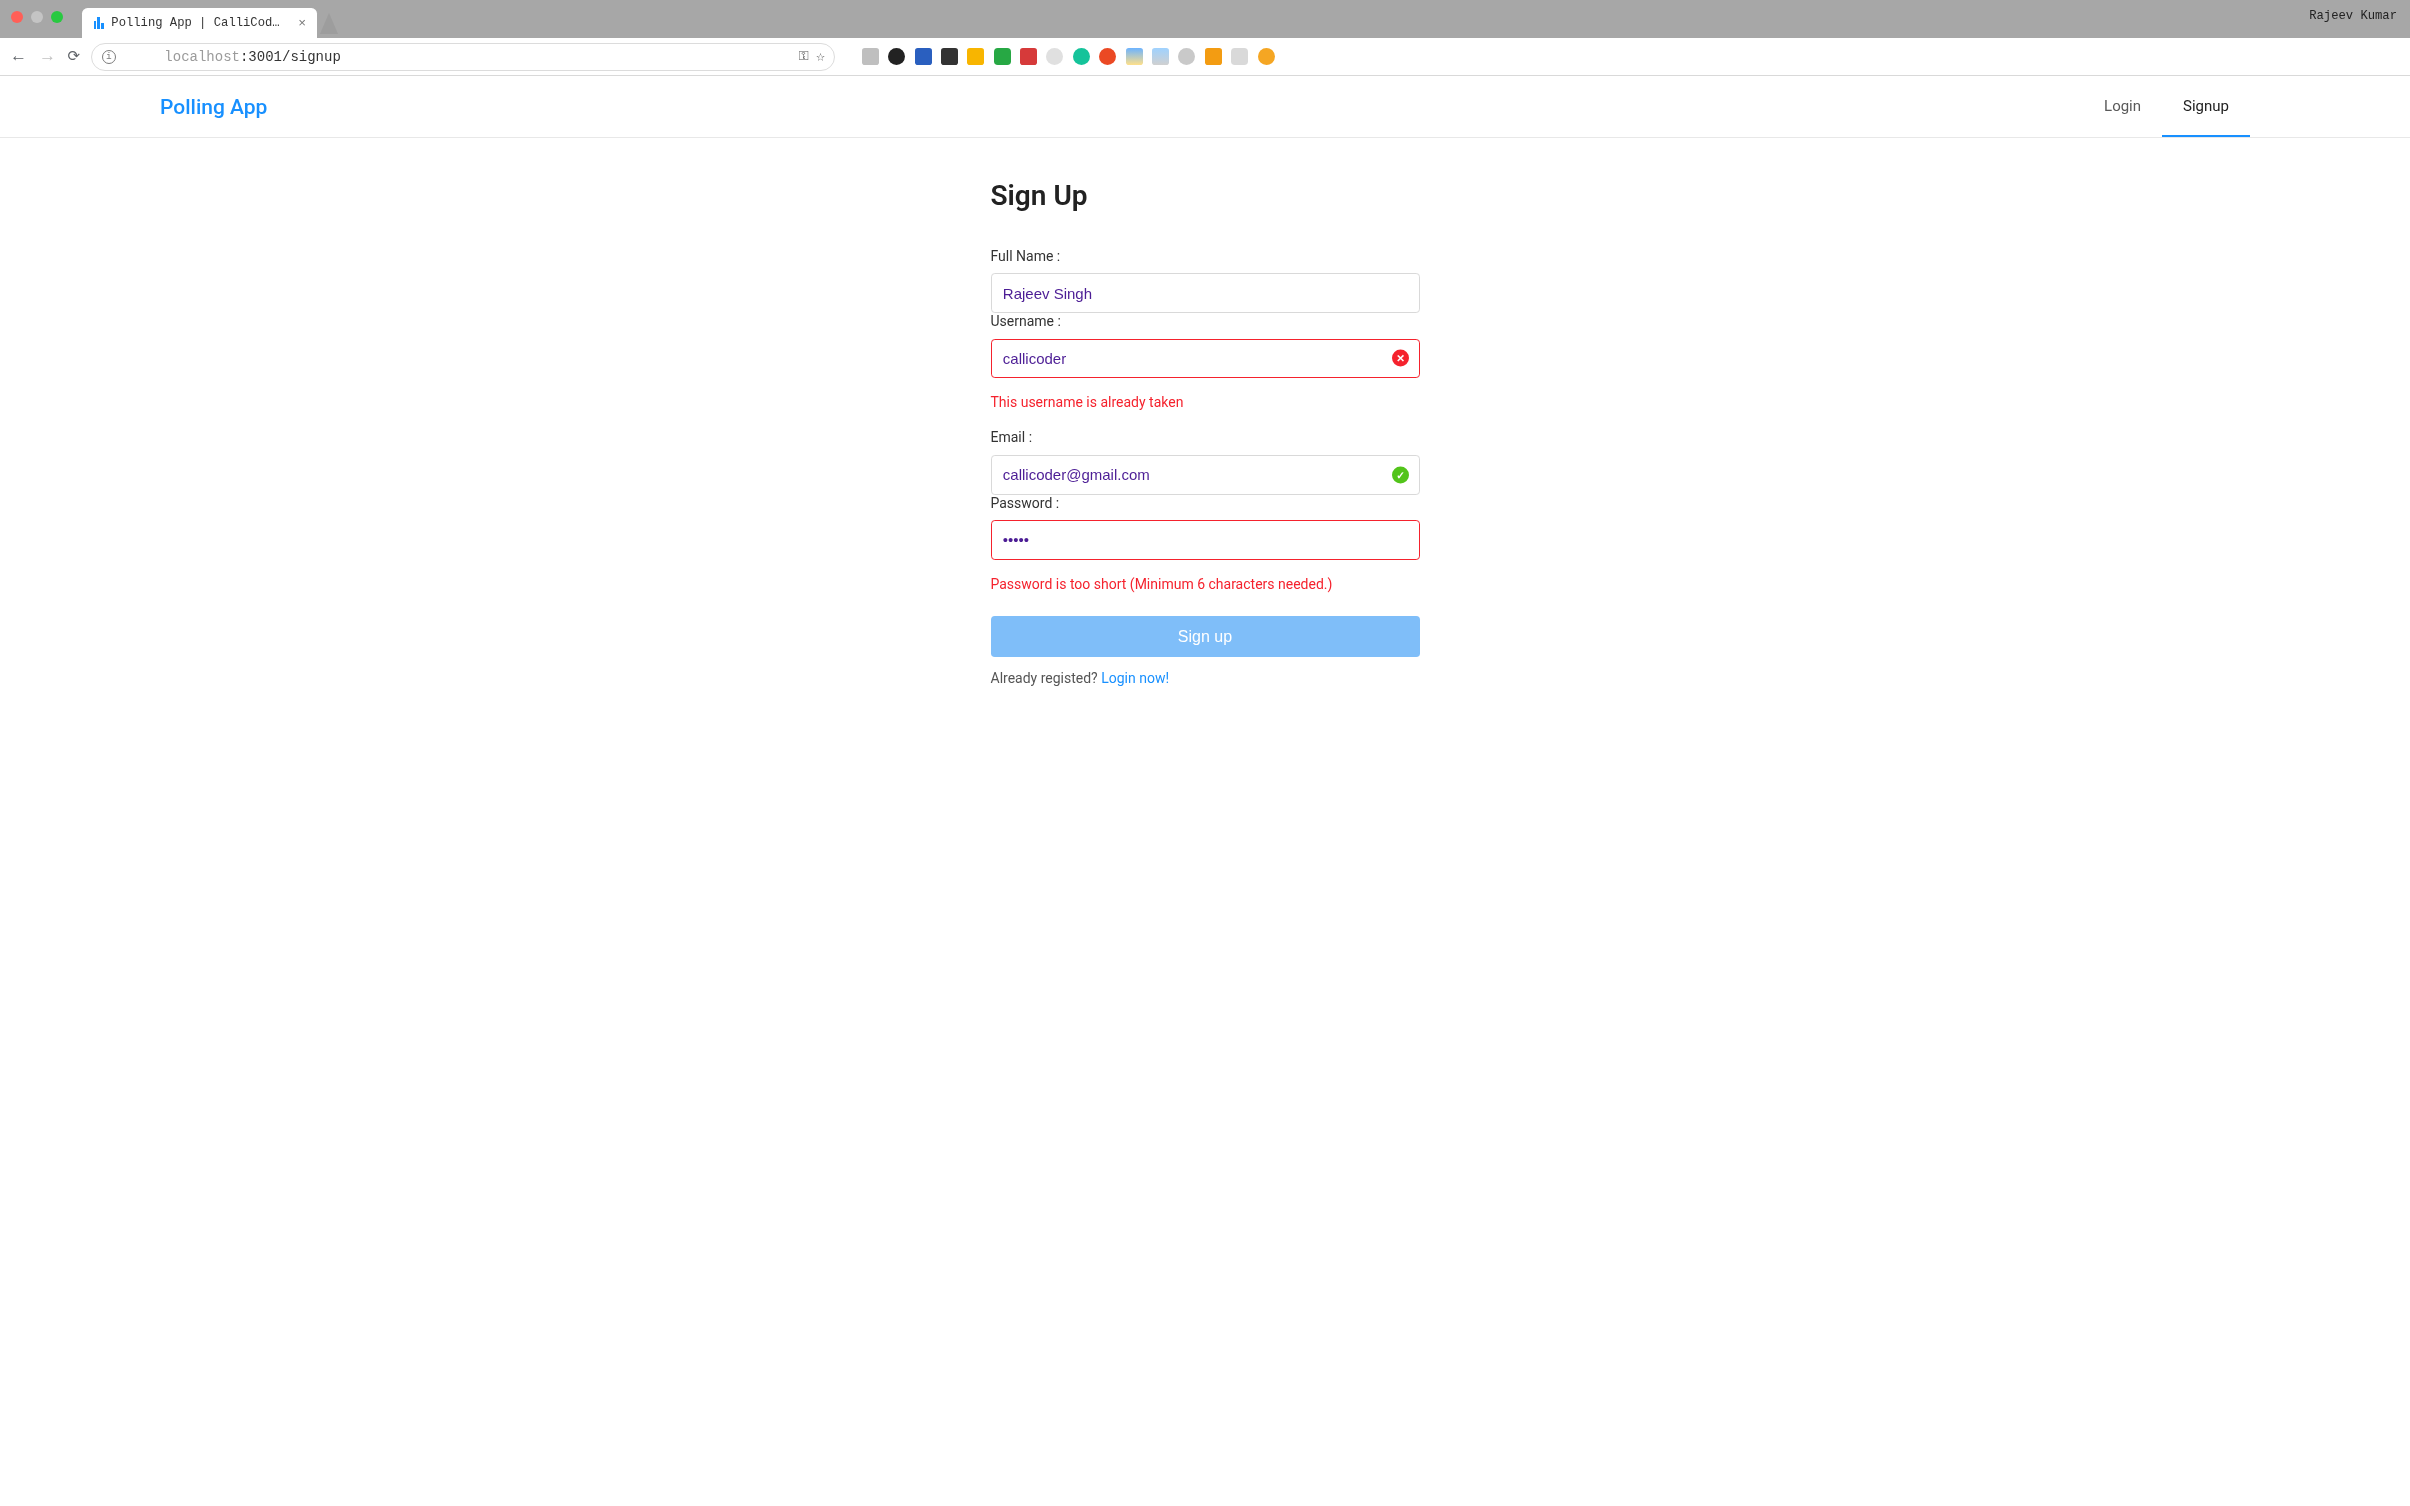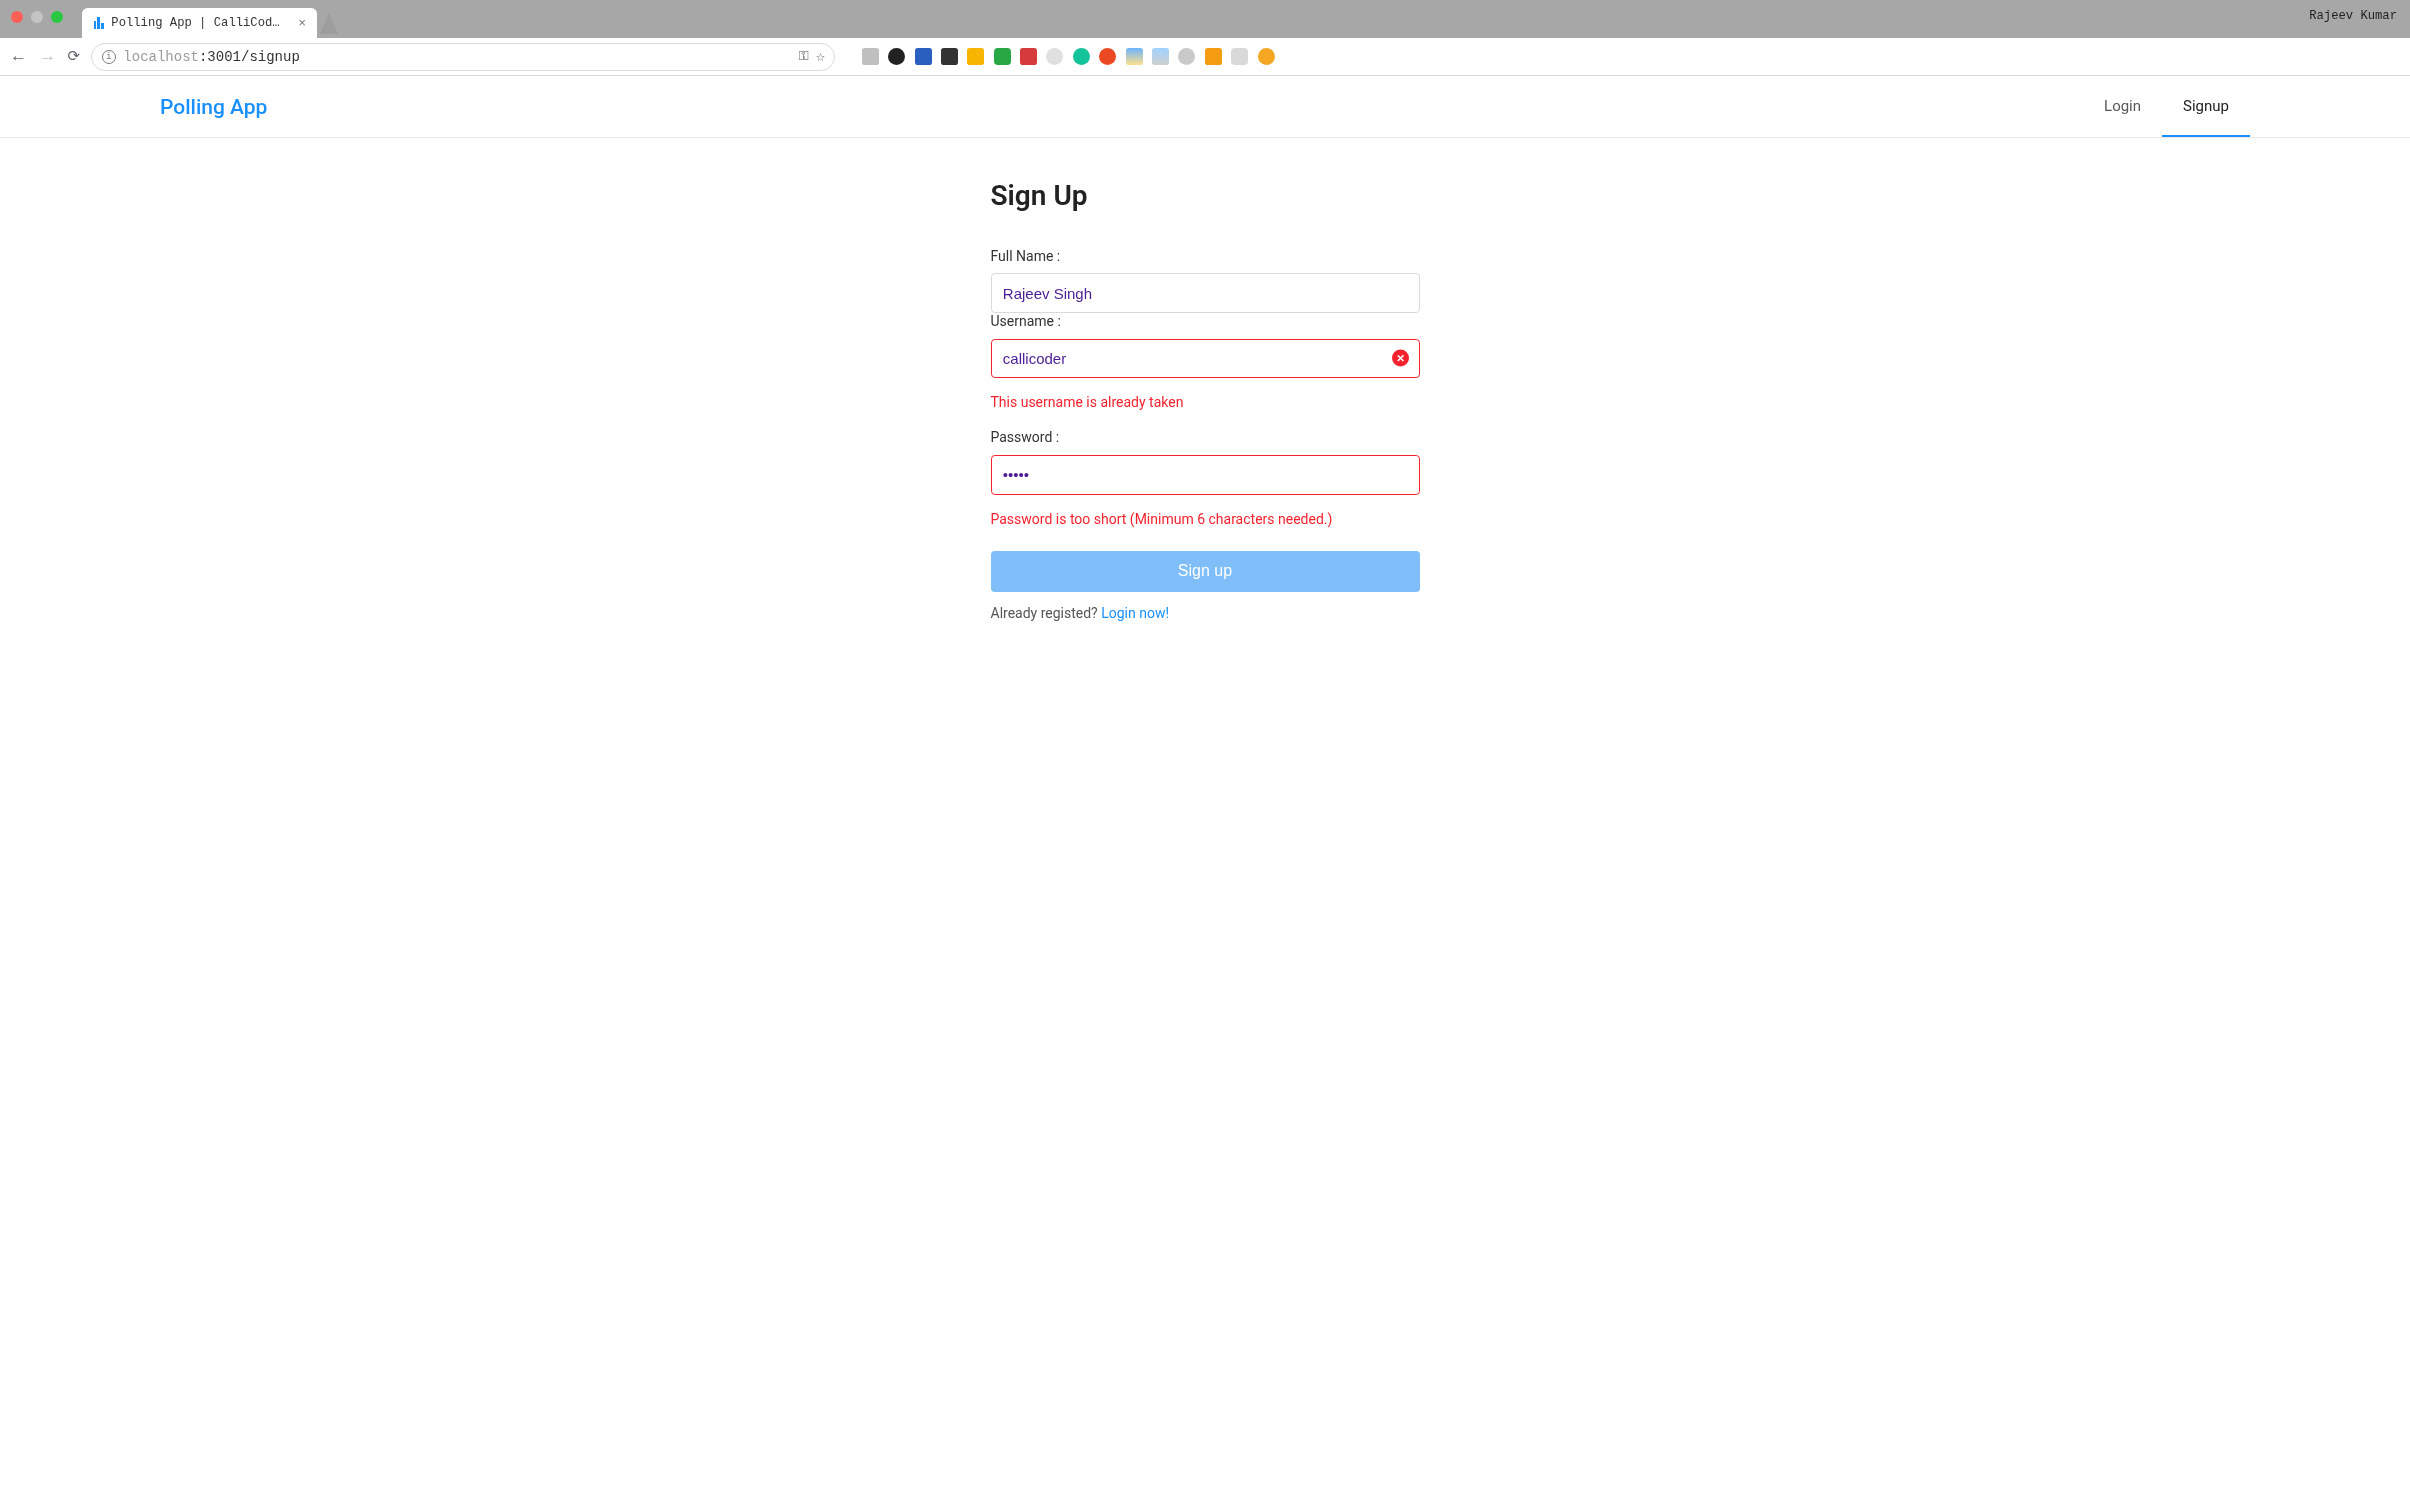--- a/index.html
+++ b/index.html
@@ -71,21 +71,21 @@
   .reload { font-size:15px; color:#5f6368;}
   .omnibox {
     flex:0 0 744px;
     display:flex; align-items:center;
     border:0.9px solid #dcdcdc; border-radius:17px;
     height:28px; padding:0 9.4px; gap:7.5px;
     color:#555;
   }
   .omnibox .info{ width:14px;height:14px;border:1.4px solid #7b7b7b;border-radius:50%;display:flex;align-items:center;justify-content:center;font-size:9.4px;color:#7b7b7b;}
   .omnibox .url{ flex:1; font-size:14px; color:#333;}
-  .omnibox .url .muted{ color:#9b9b9b;}
+  .omnibox .url .muted{ color:#9b9b9b;margin-left:41px;}
   .omnibox .key{ font-size:13px; color:#555;}
   .omnibox .star{ font-size:15px; color:#555;}
   .ext-row{ display:flex; gap:9.4px; align-items:center; margin-left:15px;}
   .ext{ width:17px;height:17px;border-radius:2.8px; }
   .c-gray{background:#bfbfbf;} .c-black{background:#222;border-radius:50%;}
   .c-blue{background:#2a5fbf;} .c-dark{background:#333;}
   .c-bug{background:#f8b500;} .c-green{background:#27a844;border-radius:3.8px;}
   .c-red{background:#d63a3a;} .c-gh{background:#e0e0e0;border-radius:50%;}
   .c-gram{background:#15c39a;border-radius:50%;} .c-su{background:#eb4924;border-radius:50%;}
   .c-pic1{background:linear-gradient(#6cb3ff,#ffe08a);} .c-pic2{background:linear-gradient(#9fd2ff,#d0d0d0);}
@@ -220,20 +220,27 @@
 
     <div class="field tight">
       <label>Username :</label>
       <div class="input-wrap error">
         <input type="text" value="callicoder" style="">
         <span class="status-icon err">✕</span>
       </div>
       <div class="err-msg">This username is already taken</div>
     </div>
 
+    <div class="field">
+      <label>Email :</label>
+      <div class="input-wrap">
+        <input type="text" value="callicoder@gmail.com" style="">
+        <span class="status-icon ok">✓</span>
+      </div>
+    </div>
 
     <div class="field tight">
       <label>Password :</label>
       <div class="input-wrap error">
         <input type="text" value="•••••" style="">
       </div>
       <div class="err-msg">Password is too short (Minimum 6 characters needed.)</div>
     </div>
 
     <button class="submit">Sign up</button>

